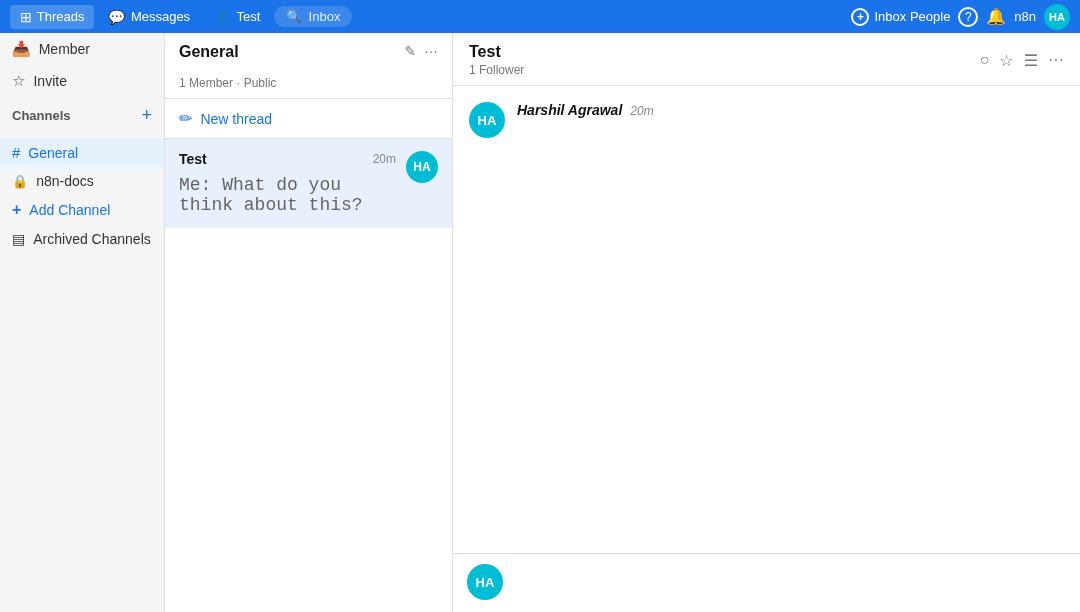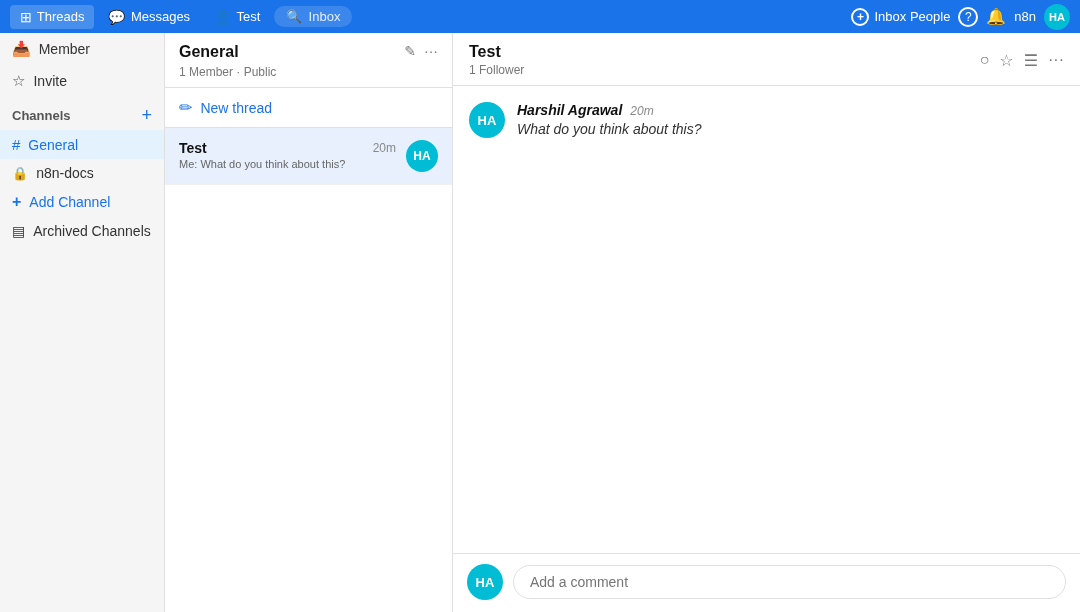--- a/index.html
+++ b/index.html
@@ -50,21 +50,21 @@
       display: flex; flex-direction: column; border-right: 1px solid #e0e0e0;
       overflow-y: auto;
     }
     .sidebar-item {
       display: flex; align-items: center; gap: 8px;
       padding: 7px 12px; font-size: 14px; color: #333; cursor: pointer;
     }
     .sidebar-icon { font-size: 15px; color: #555; }
     .channels-header {
       display: flex; align-items: center; justify-content: space-between;
-      padding: 8px 12px 4px; font-size: 13px; font-weight: 600; color: #555;
+      padding: 8px 12px 12px; font-size: 13px; font-weight: 600; color: #555;
     }
     .channels-header .add-btn { color: #1a73e8; font-size: 18px; cursor: pointer; background: none; border: none; }
     .channel-item {
       display: flex; align-items: center; gap: 8px;
       padding: 6px 12px; font-size: 14px; color: #333; cursor: pointer;
     }
     .channel-item.active { background: #e3f2fd; color: #1a73e8; font-weight: 500; }
     .add-channel-item {
       display: flex; align-items: center; gap: 8px;
       padding: 6px 12px; font-size: 14px; color: #1a73e8; cursor: pointer;
@@ -78,39 +78,39 @@
     .middle-panel {
       width: 288px; flex-shrink: 0; border-right: 1px solid #e0e0e0;
       display: flex; flex-direction: column; background: white;
     }
     .channel-header {
       padding: 10px 14px 8px;
       border-bottom: 1px solid #e0e0e0;
       display: flex; align-items: flex-start; justify-content: space-between;
     }
     .channel-title { font-size: 16px; font-weight: 600; color: #111; }
-    .channel-meta { font-size: 12px; color: #777; margin-top: 4px; }
+    .channel-meta { font-size: 12px; color: #777; margin-top: 15px; }
     .channel-header-actions { display: flex; align-items: center; gap: 8px; }
     .header-icon { color: #777; cursor: pointer; font-size: 14px; }
     .new-thread-btn {
       display: flex; align-items: center; gap: 8px;
       padding: 10px 14px; color: #1a73e8; font-size: 14px; cursor: pointer;
       border-bottom: 1px solid #e0e0e0;
     }
     .thread-list { overflow-y: auto; flex: 1; }
     .thread-item {
       display: flex; align-items: flex-start; gap: 10px;
       padding: 12px 14px; border-bottom: 1px solid #f0f0f0; cursor: pointer;
     }
     .thread-item.active { background: #e8f0fe; }
     .thread-content { flex: 1; }
     .thread-top { display: flex; justify-content: space-between; align-items: center; }
     .thread-name { font-size: 14px; font-weight: 600; color: #111; }
     .thread-time { font-size: 12px; color: #888; }
-    .thread-preview { font-size: 11px; color: #666; margin-top: 2px; }
+    .thread-preview { font-size: 18px; color: #666; margin-top: 8px; font-family: Liberation Mono, monospace; }
     .avatar-circle {
       width: 32px; height: 32px; border-radius: 50%;
       background: #00bcd4; color: white; font-size: 12px; font-weight: bold;
       display: flex; align-items: center; justify-content: center; flex-shrink: 0;
     }
 
     
     .right-panel {
       flex: 1; display: flex; flex-direction: column; background: white;
     }
@@ -265,25 +265,23 @@
     <div class="messages-area">
       <div class="message-row">
         <div class="message-avatar">
           <span>HA</span>
         </div>
         <div class="message-body">
           <div class="message-top">
             <span class="message-author">Harshil Agrawal</span>
             <span class="message-time">20m</span>
           </div>
-          <div class="message-text">What do you think about this?</div>
         </div>
       </div>
     </div>
     <div class="comment-area">
       <div class="message-avatar">
         <span>HA</span>
       </div>
-      <input class="comment-input" type="text" placeholder="Add a comment" style="">
     </div>
   </div>
 
 </div>
 
 </body></html>

